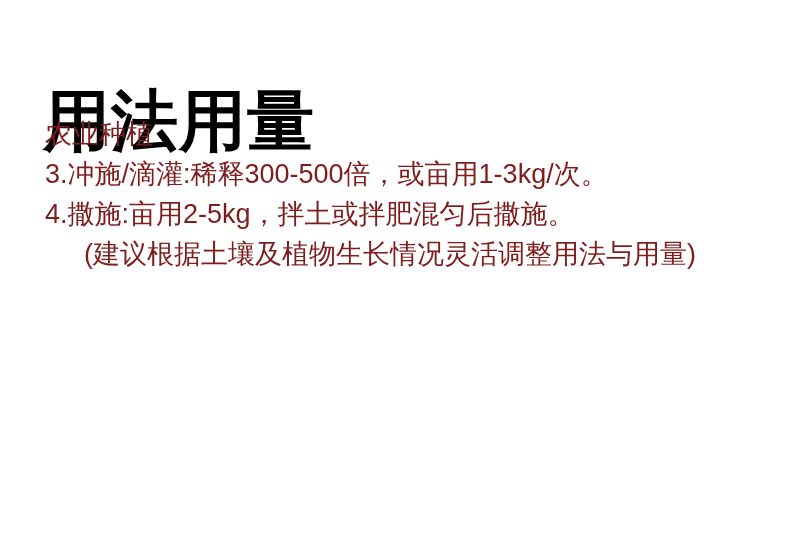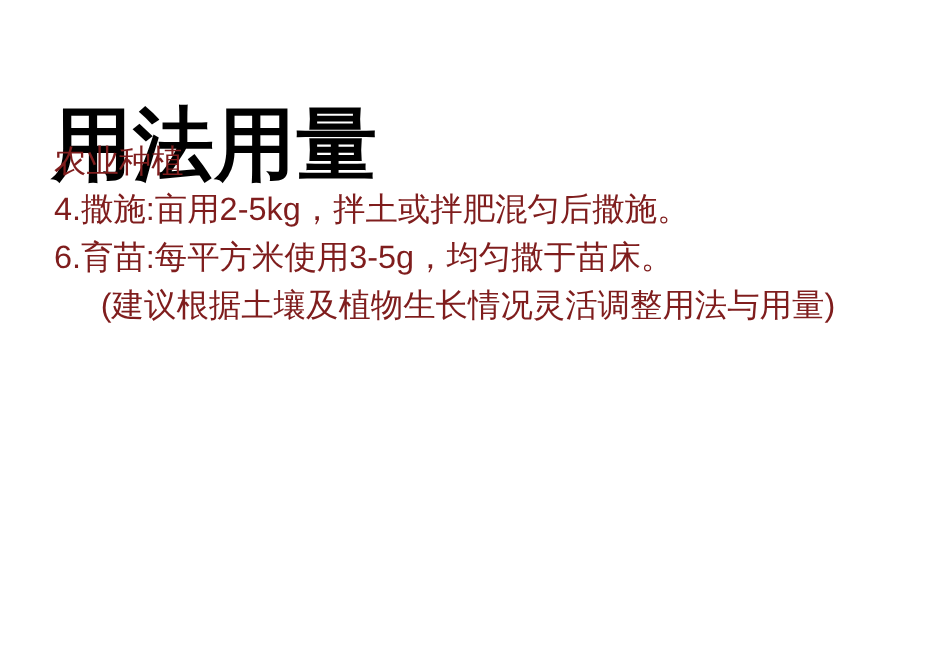--- a/index.html
+++ b/index.html
@@ -48,17 +48,17 @@
   }
 </style>
 </head>
 <body>
 
 <div>
   <h1 class="page-title">用法用量</h1>
 
   <div class="content">
     <div class="line">农业种植</div>
+    <div class="line">3.冲施/滴灌:稀释300-500倍，或亩用1-3kg/次。</div>
     <div class="line">4.撒施:亩用2-5kg，拌土或拌肥混匀后撒施。</div>
-    <div class="line">6.育苗:每平方米使用3-5g，均匀撒于苗床。</div>
     <div class="line note">(建议根据土壤及植物生长情况灵活调整用法与用量)</div>
   </div>
 </div>
 
 </body></html>

